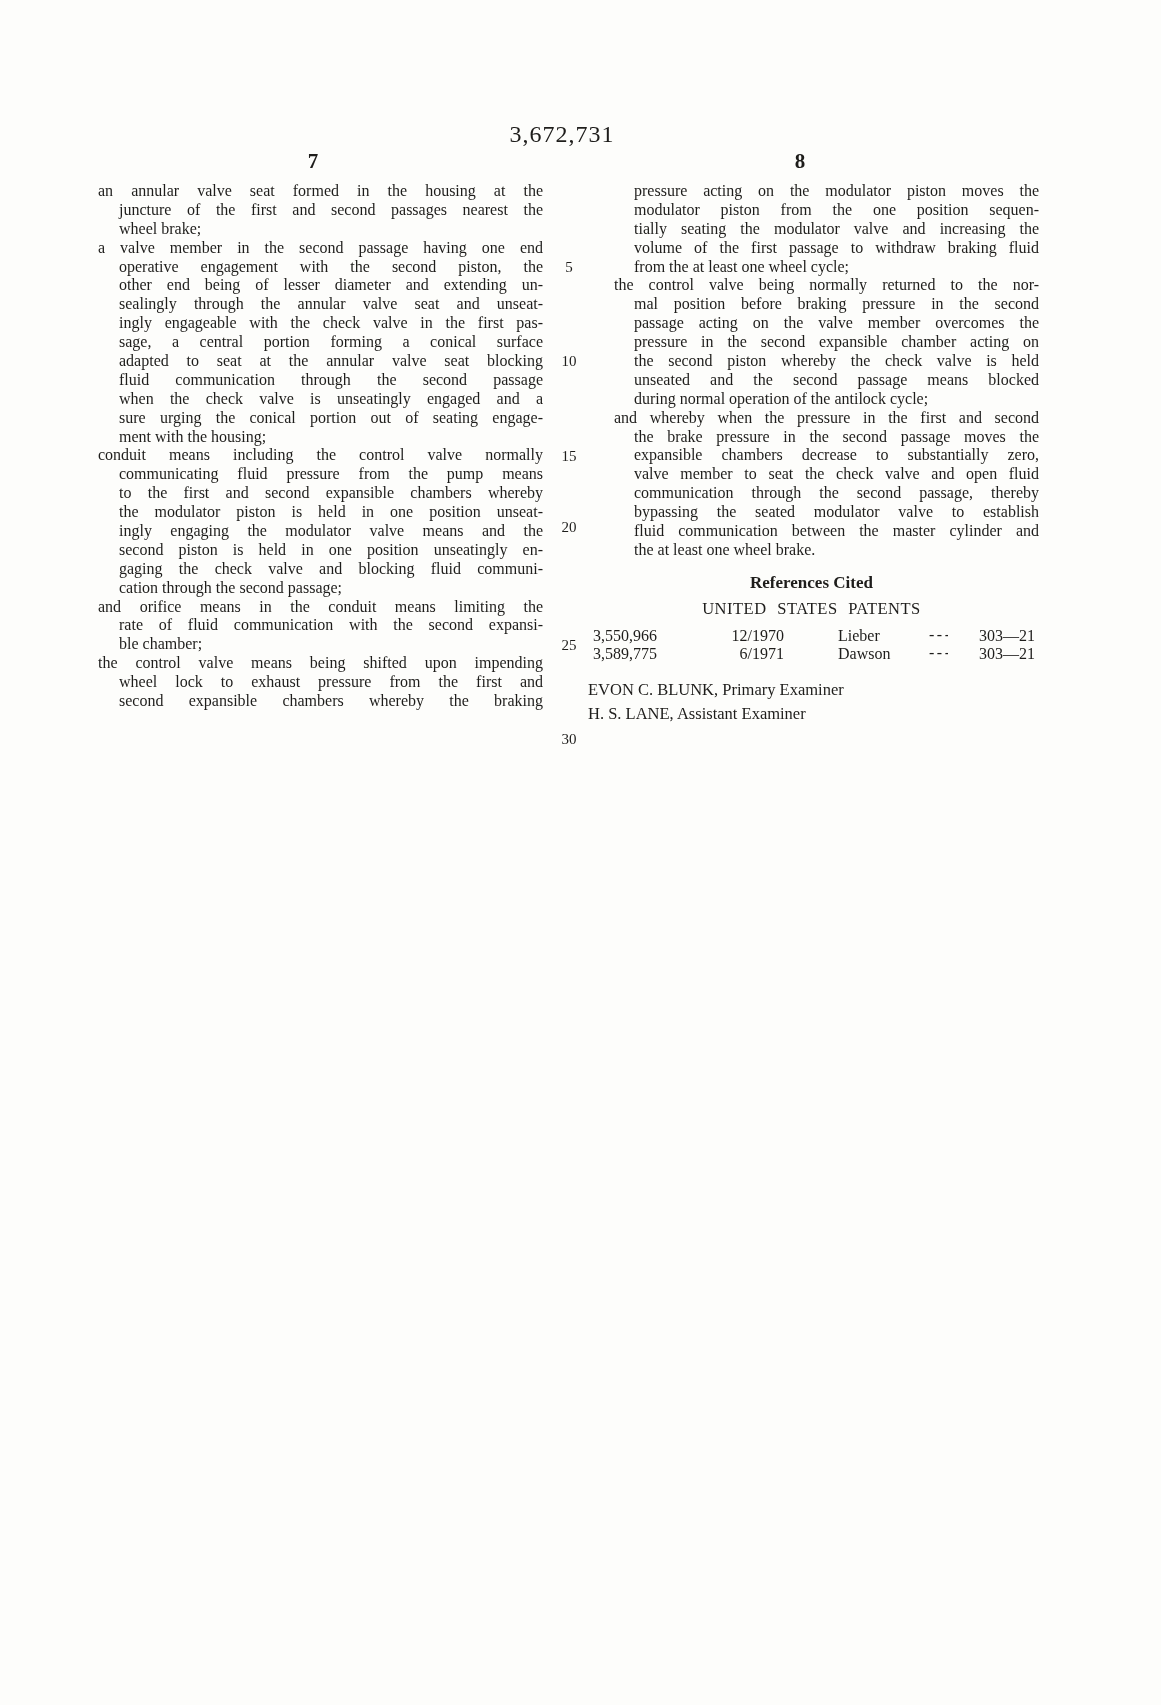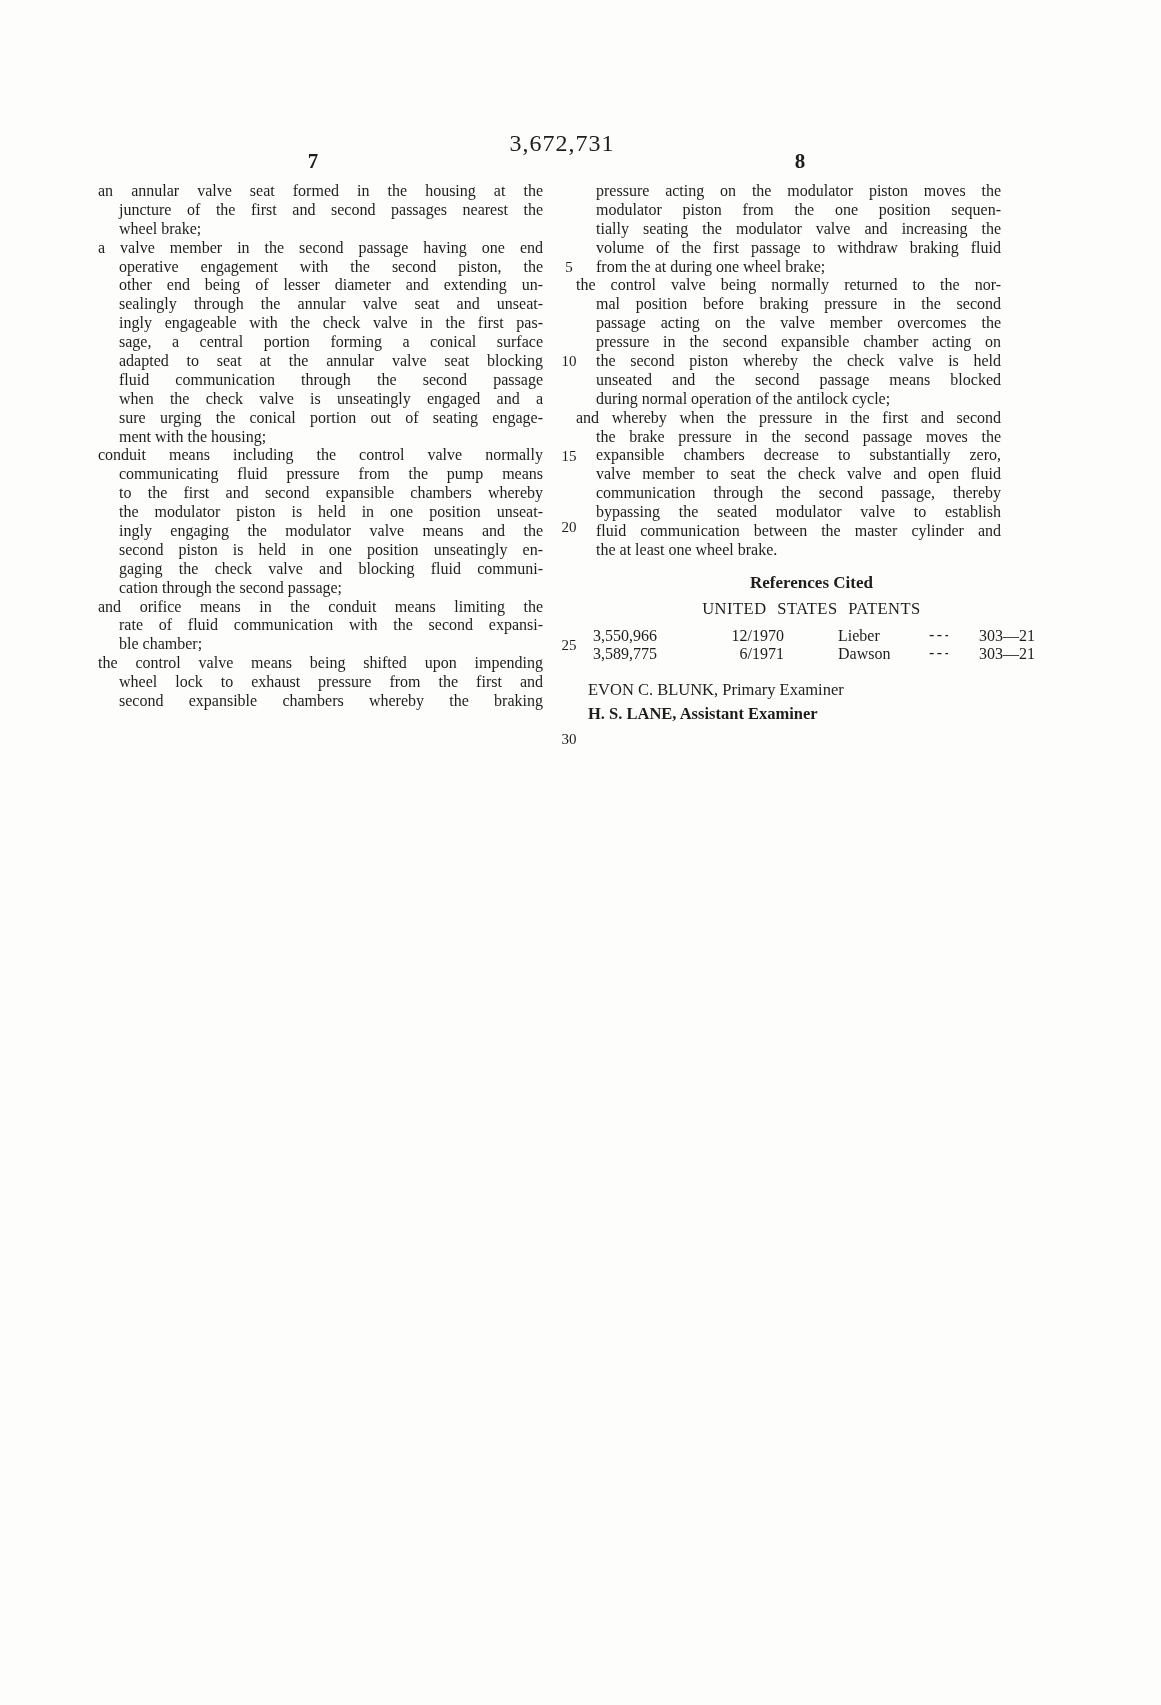--- a/index.html
+++ b/index.html
@@ -12,21 +12,21 @@
     width: 1161px;
     height: 1705px;
     margin: 0 auto;
     background: #fdfdfb;
     color: #1e1d1b;
     font-family: "Liberation Serif", "DejaVu Serif", serif;
     overflow: hidden;
   }
   .patent-number {
     position: absolute;
-    top: 130px;
+    top: 121px;
     left: 562px;
     transform: translateX(-50%);
     font-size: 24px;
     letter-spacing: 1px;
     white-space: nowrap;
   }
   .col-head {
     position: absolute;
     top: 149px;
     transform: translateX(-50%);
@@ -35,21 +35,21 @@
   }
   .col-head-left { left: 313px; }
   .col-head-right { left: 800px; }
 
   .column {
     position: absolute;
     top: 182px;
     font-size: 16px;
   }
   .column-left  { left: 98px;  width: 445px; }
-  .column-right { left: 576px; width: 425px; }
+  .column-right { left: 614px; width: 425px; }
 
   .line {
     height: 18.9px;
     line-height: 18.9px;
     text-align: justify;
     text-align-last: justify;
     white-space: nowrap;
     overflow: visible;
   }
   .line.indent { padding-left: 21px; }
@@ -107,21 +107,21 @@
     position: relative;
     top: -1px;
     margin-right: 6px;
   }
   .ref-class { text-align: right; }
   .examiners { margin-top: 17px; }
   .examiner-line {
     line-height: 20px;
     font-size: 16.5px;
   }
-  .examiner-line + .examiner-line { margin-top: 4px; font-weight: bold; }
+  .examiner-line + .examiner-line { margin-top: 4px; }
 </style>
 </head>
 <body>
 
 <div class="page">
 
   <div class="patent-number">3,672,731</div>
 
   <div class="col-head col-head-left">7</div>
 
@@ -156,21 +156,21 @@
       <div class="line">the control valve means being shifted upon impending</div>
       <div class="line indent">wheel lock to exhaust pressure from the first and</div>
       <div class="line indent">second expansible chambers whereby the braking</div>
     </div>
 
   <div class="column column-right" id="col-right">
       <div class="line indent">pressure acting on the modulator piston moves the</div>
       <div class="line indent">modulator piston from the one position sequen-</div>
       <div class="line indent">tially seating the modulator valve and increasing the</div>
       <div class="line indent">volume of the first passage to withdraw braking fluid</div>
-      <div class="line indent end">from the at during one wheel brake;</div>
+      <div class="line indent end">from the at least one wheel cycle;</div>
       <div class="line">the control valve being normally returned to the nor-</div>
       <div class="line indent">mal position before braking pressure in the second</div>
       <div class="line indent">passage acting on the valve member overcomes the</div>
       <div class="line indent">pressure in the second expansible chamber acting on</div>
       <div class="line indent">the second piston whereby the check valve is held</div>
       <div class="line indent">unseated and the second passage means blocked</div>
       <div class="line indent end">during normal operation of the antilock cycle;</div>
       <div class="line">and whereby when the pressure in the first and second</div>
       <div class="line indent">the brake pressure in the second passage moves the</div>
       <div class="line indent">expansible chambers decrease to substantially zero,</div>

